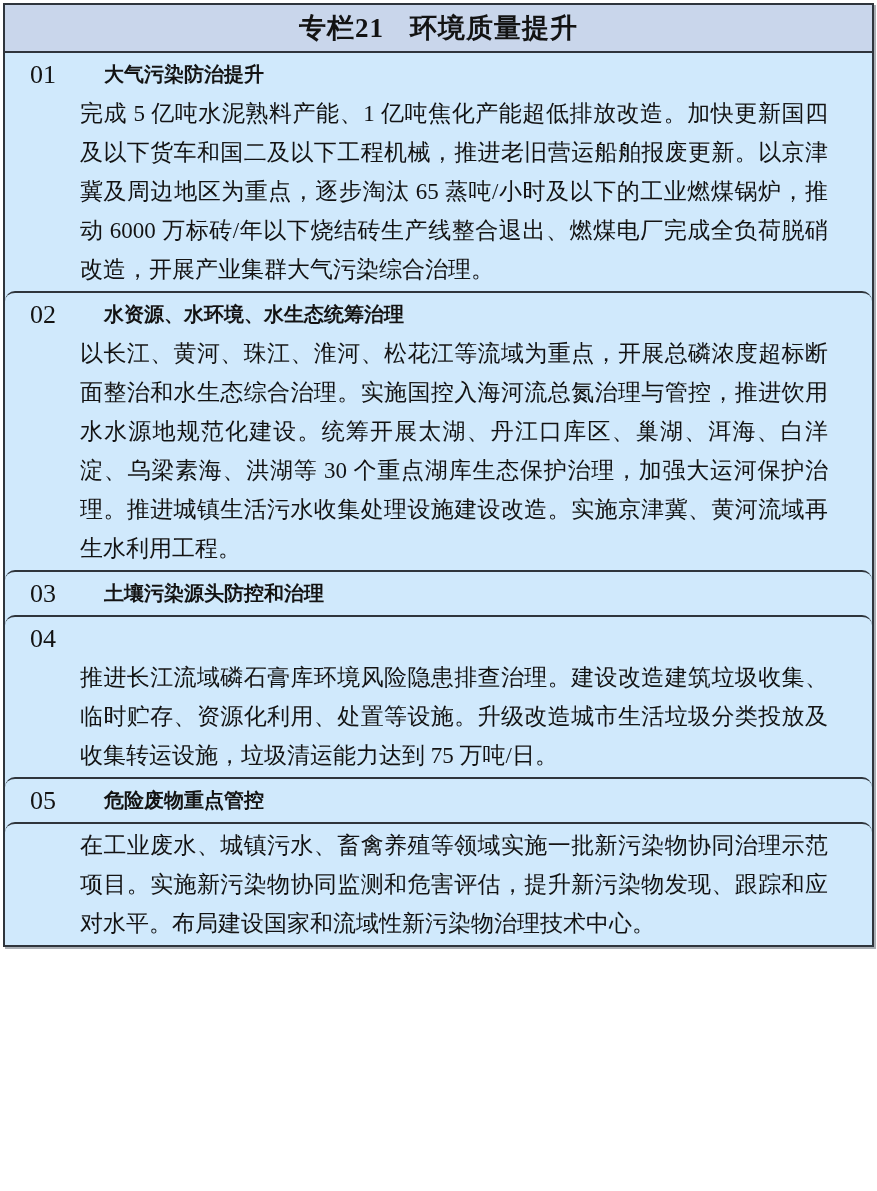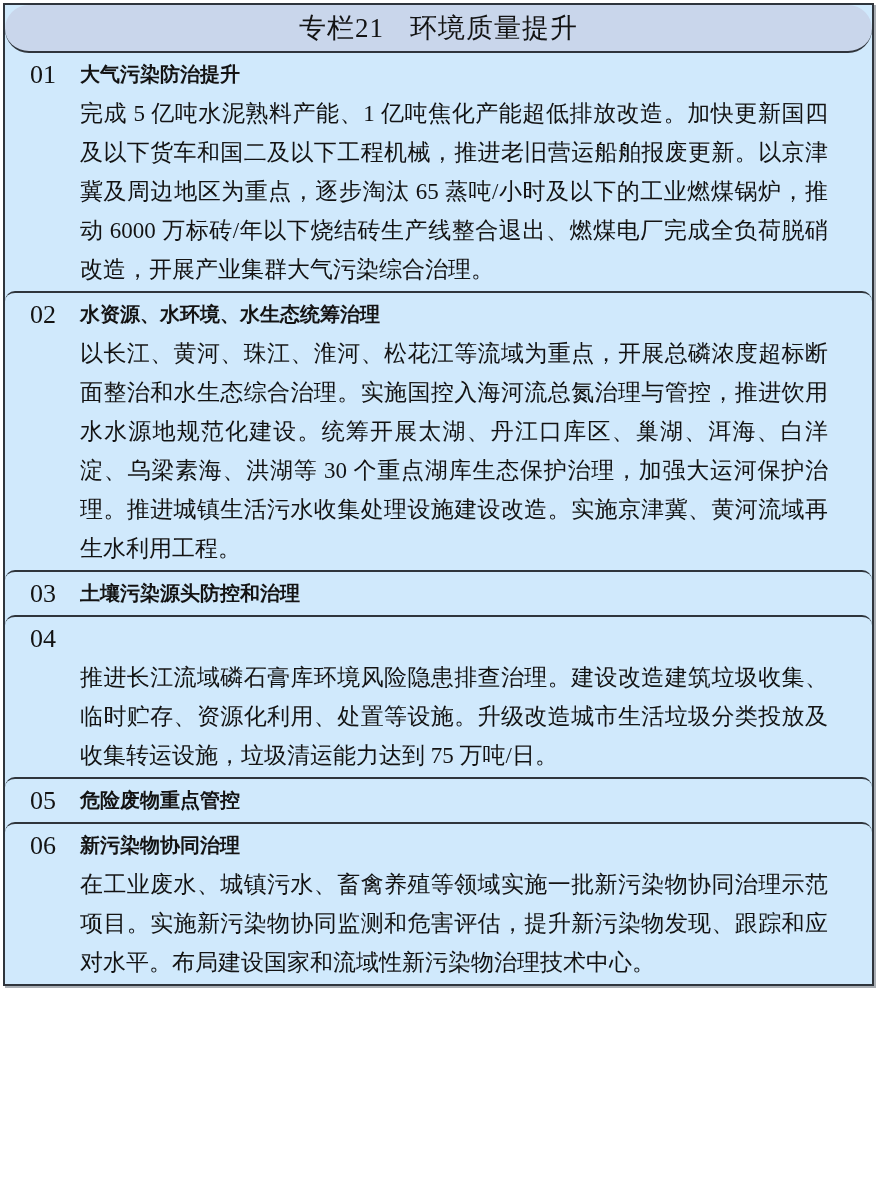--- a/index.html
+++ b/index.html
@@ -25,37 +25,37 @@
     background:var(--section-bg);
   }
   .box-header{
     height:48px;
     background:var(--header-bg);
     border-bottom:2px solid var(--border-color);
     display:flex;
     align-items:center;
     justify-content:center;
     font-size:27px;
-    font-weight:normal;
+    font-weight:bold;
     letter-spacing:1px;
-    border-radius:24px;
   }
   .box-header .gap{display:inline-block;width:26px;}
   .row{
     background:var(--section-bg);
     padding:2px 28px 2px 25px;
   }
   .row + .row{
     border-top:2px solid var(--border-color);
     border-radius:10px;
   }
   .title-line{
     display:flex;
     align-items:center;
     line-height:39px;
+    gap:24px;
   }
   .num{
     width:50px;
     flex:0 0 50px;
     font-size:26px;
     font-weight:400;
   }
   .stitle{
     font-size:20px;
     font-weight:bold;
@@ -110,20 +110,16 @@
   </section>
 
   <section class="row">
     <div class="title-line">
       <span class="num">05</span>
       <span class="stitle">危险废物重点管控</span>
     </div>
   </section>
 
   <section class="row">
-    <div class="title-line">
-      <span class="num">06</span>
-      <span class="stitle">新污染物协同治理</span>
-    </div>
     <p class="body">在工业废水、城镇污水、畜禽养殖等领域实施一批新污染物协同治理示范项目。实施新污染物协同监测和危害评估，提升新污染物发现、跟踪和应对水平。布局建设国家和流域性新污染物治理技术中心。</p>
   </section>
 
 </div>
 
 </body></html>

